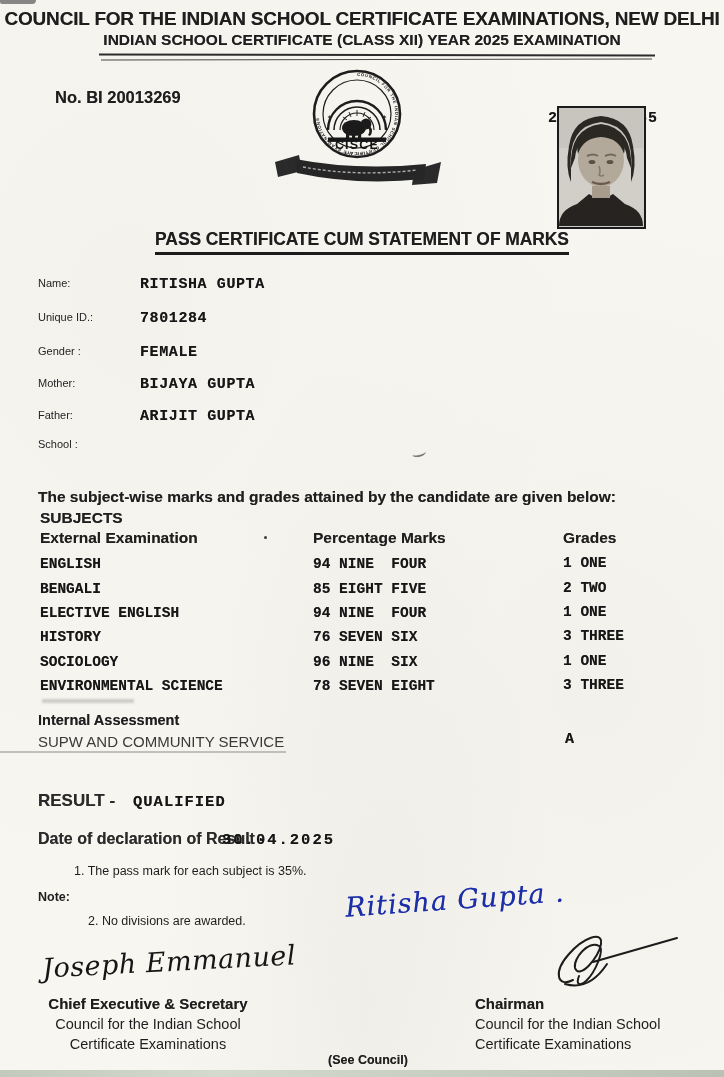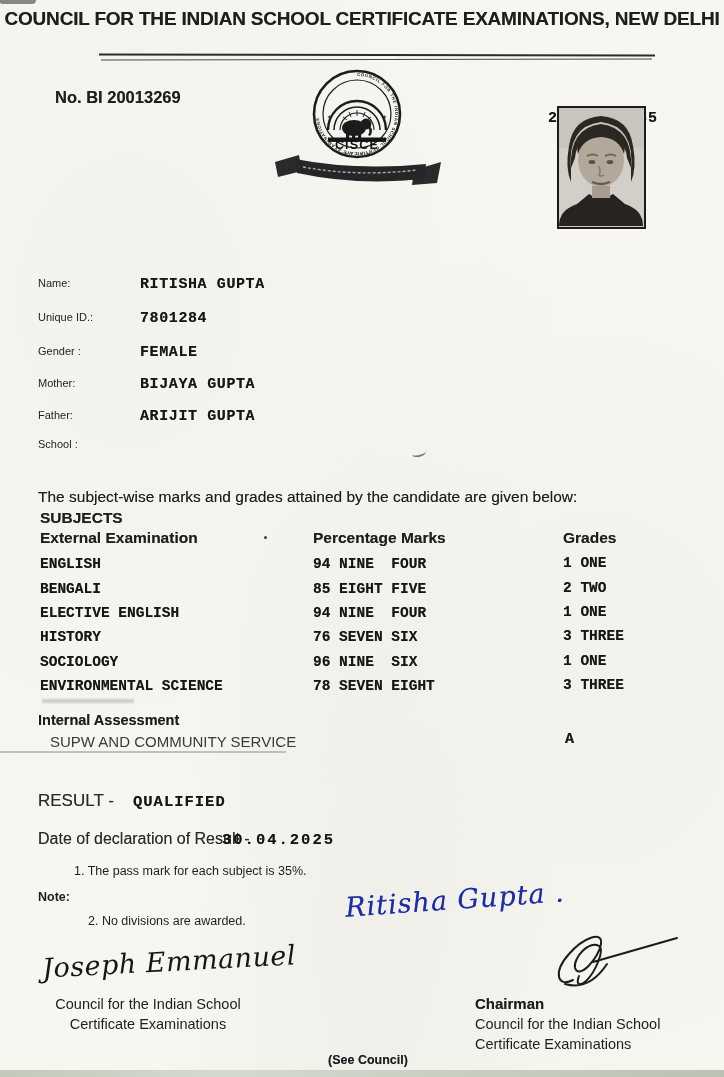--- a/index.html
+++ b/index.html
@@ -4,42 +4,42 @@
 <style>
   html,body{margin:0;padding:0;background:#e9e7e2;}
   .page{position:relative;width:724px;height:1077px;background:#f8f6f1;overflow:hidden;
         font-family:"Liberation Sans",sans-serif;color:#1e1e1e;}
   .page::before{content:"";position:absolute;inset:0;pointer-events:none;
     background:
       radial-gradient(ellipse at 18% 28%, rgba(60,60,50,0.025), transparent 55%),
       radial-gradient(ellipse at 82% 64%, rgba(80,80,60,0.03), transparent 50%),
       radial-gradient(ellipse at 50% 95%, rgba(60,70,50,0.04), transparent 40%);}
   .abs{position:absolute;white-space:nowrap;}
-  .ink{text-shadow:0 0 0.5px rgba(25,25,25,0.55);}
+  .ink{text-shadow:0 0 0.5px rgba(25,25,25,0.55);font-weight:bold;}
   .mono{font-family:"Liberation Mono","DejaVu Sans Mono",monospace;font-weight:bold;white-space:pre;
         color:#161616;text-shadow:0 0 0.4px rgba(0,0,0,0.5);}
   .hdr1{top:8px;left:0;width:100%;text-align:center;font-size:19px;font-weight:bold;letter-spacing:-0.2px;}
   .hdr2{top:31px;left:0;width:100%;text-align:center;font-size:15.5px;font-weight:bold;}
   .rule-a{left:99px;top:54px;width:556px;border-top:2.5px solid #2c2c2c;transform:rotate(0.12deg);}
   .rule-b{left:101px;top:59px;width:551px;border-top:1.5px solid #474747;transform:rotate(-0.1deg);}
   .certno{left:38px;top:88px;font-size:16.5px;font-weight:bold;margin-left:17px;}
   .serial{left:533px;top:76px;width:140px;text-align:center;font-size:15px;letter-spacing:1px;line-height:17px;}
   .title-wrap{top:229px;left:0;width:100%;text-align:center;}
   .title-inner{display:inline-block;font-size:17.5px;font-weight:bold;letter-spacing:-0.1px;
                border-bottom:3px solid #1c1c1c;padding-bottom:2px;}
   .field-label{left:38px;font-size:11px;color:#242424;}
   .field-value{left:140px;font-size:15px;letter-spacing:0.6px;}
   .intro{left:38px;top:488px;font-size:15.5px;}
   .subjects{left:40px;top:509px;font-size:15.5px;font-weight:bold;}
   .col-h{font-size:15.5px;font-weight:bold;top:529px;}
   .row-sub{left:40px;font-size:14.5px;}
   .row-marks{left:313px;font-size:14.5px;}
   .row-grade{left:563px;font-size:14.5px;}
   .ia-h{left:38px;top:712px;font-size:14.5px;font-weight:bold;}
-  .ia-s{left:50px;top:733px;font-size:15px;color:#3a3a3a;}
+  .ia-s{left:38px;top:733px;font-size:15px;color:#3a3a3a;}
   .ia-g{left:565px;top:731px;font-size:15px;}
   .result-l{left:38px;top:791px;font-size:17px;color:#2a2a2a;}
   .result-v{left:133px;top:793px;font-size:15.5px;letter-spacing:1px;}
   .decl-l{left:38px;top:830px;font-size:16px;color:#2a2a2a;}
   .decl-v{left:222px;top:831px;font-size:15.5px;letter-spacing:2px;}
   .note-l{left:38px;top:864px;font-size:12.5px;font-weight:bold;margin-top:26px;}
   .note-1{left:74px;top:864px;font-size:12.5px;}
   .note-2{left:88px;top:882px;font-size:12.5px;margin-top:32px;}
   .sig-blue{left:345px;top:884px;font-family:"DejaVu Serif",serif;font-style:italic;font-size:27px;
             color:#1c2da8;transform:rotate(-4deg);letter-spacing:1px;text-shadow:0 0 0.6px rgba(28,45,168,0.6);}
@@ -66,20 +66,21 @@
 <body>
 
 <div class="page">
 
   <div class="abs smudge-top"></div>
   <div class="abs artifact-1"></div>
   <div class="abs artifact-2"></div>
   <div class="abs bottom-strip"></div>
 
   <div class="abs hdr1 ink">COUNCIL FOR THE INDIAN SCHOOL CERTIFICATE EXAMINATIONS, NEW DELHI</div>
+  <div class="abs hdr2 ink">INDIAN SCHOOL CERTIFICATE (CLASS XII) YEAR 2025 EXAMINATION</div>
   <div class="abs rule-a"></div>
   <div class="abs rule-b"></div>
 
   <div class="abs certno ink">No. BI 20013269</div>
   <div class="abs serial mono">
     <div>2253278/355</div>
     <div>014142</div>
   </div>
 
   <div class="abs logo-box">
@@ -144,20 +145,23 @@
         <ellipse cx="33" cy="54" rx="3.4" ry="2.1"></ellipse>
         <ellipse cx="51" cy="54" rx="3.4" ry="2.1"></ellipse>
       </g>
       <path d="M40,58 q2,6 0,9 q2,2 5,0" fill="none" stroke="#7a6e60" stroke-width="1.6" opacity="0.8"></path>
       <path d="M33,74 q9,4 18,0" fill="none" stroke="#5d4b40" stroke-width="2.4" opacity="0.85"></path>
       <path d="M30,86 q12,8 24,0 L66,96 Q84,102 84,118 L0,118 Q0,102 18,96 Z" fill="#262320"></path>
       <rect x="33" y="78" width="18" height="12" fill="#a89d8d"></rect>
     </svg>
   </div>
 
+  <div class="abs title-wrap">
+    <span class="title-inner ink">PASS CERTIFICATE CUM STATEMENT OF MARKS</span>
+  </div>
 
   <div class="abs field-label" style="top:277px">Name:</div>
   <div class="abs field-value mono" style="top:276px">RITISHA GUPTA</div>
   <div class="abs field-label" style="top:311px">Unique ID.:</div>
   <div class="abs field-value mono" style="top:310px">7801284</div>
   <div class="abs field-label" style="top:345px">Gender :</div>
   <div class="abs field-value mono" style="top:344px">FEMALE</div>
   <div class="abs field-label" style="top:377px">Mother:</div>
   <div class="abs field-value mono" style="top:376px">BIJAYA GUPTA</div>
   <div class="abs field-label" style="top:409px">Father:</div>
@@ -207,20 +211,21 @@
   <div class="abs decl-v mono">30.04.2025</div>
 
   <div class="abs note-l">Note:</div>
   <div class="abs note-1">1. The pass mark for each subject is 35%.</div>
   <div class="abs note-2">2. No divisions are awarded.</div>
 
   <div class="abs sig-blue">Ritisha Gupta .</div>
 
   <div class="abs sig-black">Joseph Emmanuel</div>
   <div class="abs blk-left">
+    <div class="blk-title ink">Chief Executive &amp; Secretary</div>
     <div>Council for the Indian School</div>
     <div>Certificate Examinations</div>
   </div>
 
   <div class="abs" style="left:545px;top:928px">
     <svg width="140" height="66" viewBox="0 0 140 66">
       <g fill="none" stroke="#1c1c1c" stroke-width="2" stroke-linecap="round">
         <path d="M28,52 C12,60 8,44 24,26 C38,10 58,2 56,16 C54,30 34,52 30,40 C28,30 44,12 54,18 C60,22 50,44 42,52 C36,58 30,58 34,48"></path>
         <path d="M20,56 C40,62 54,48 62,36"></path>
         <path d="M48,34 L132,10"></path>

